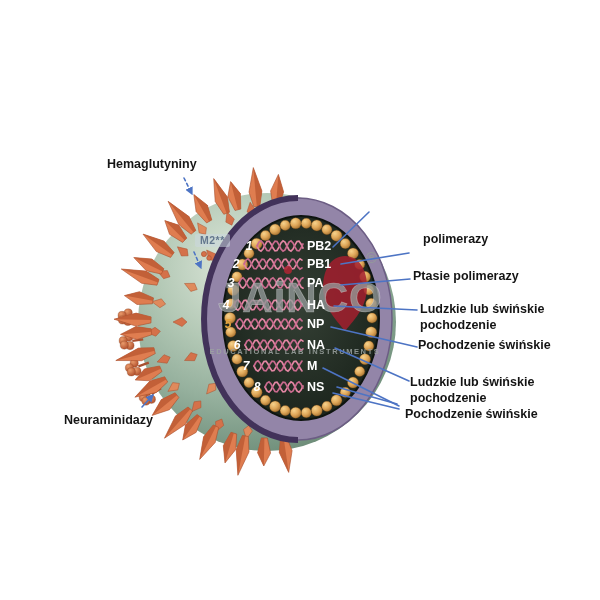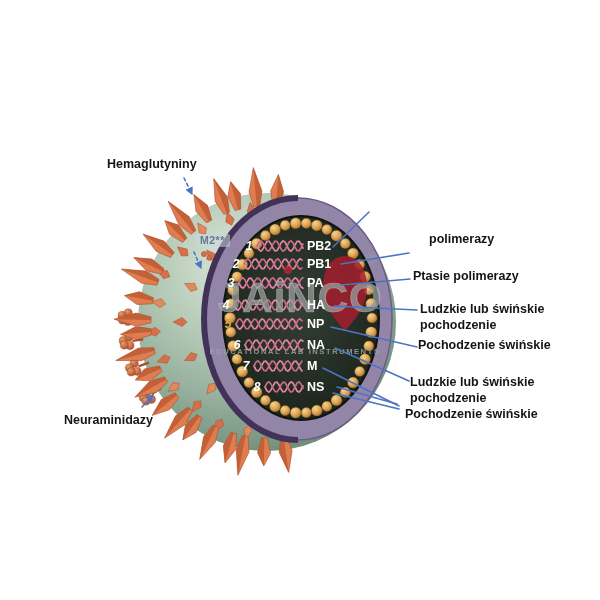--- a/index.html
+++ b/index.html
@@ -4,21 +4,21 @@
 <style>
   html,body{margin:0;padding:0;background:#fff;}
   #stage{position:relative;width:600px;height:600px;background:#fff;overflow:hidden;
          font-family:"Liberation Sans",sans-serif;}
   #art{position:absolute;left:0;top:0;}
   .side-label{position:absolute;font:bold 12.5px/15px "Liberation Sans",sans-serif;
               color:#151515;white-space:nowrap;margin-left:8px;}
   .callout{position:absolute;font:bold 12.5px/15.5px "Liberation Sans",sans-serif;
            color:#141414;white-space:nowrap;}
   .callout span{display:block;}
-  .callout span.indent{margin-left:18px;}
+  .callout span.indent{margin-left:12px;}
   #m2-chip{position:absolute;left:151px;top:234px;font:bold 10.5px/13px "Liberation Sans",sans-serif;
            color:#64788e;background:rgba(203,215,222,.55);padding:0 5px;border-radius:2px;
            letter-spacing:.5px;margin-left:44px;}
   .seg-num{font:italic bold 12px "Liberation Sans",sans-serif;fill:#ffffff;text-anchor:middle;}
   .seg-num.amber{fill:#e2a33e;}
   .gene{font:bold 12.5px "Liberation Sans",sans-serif;fill:#ffffff;}
   .conn{stroke:#4d74c4;stroke-width:1.6;fill:none;stroke-linecap:round;}
   .wm-brand{font:bold 42px "Liberation Sans",sans-serif;fill:rgba(148,154,154,.78);
             stroke:rgba(255,255,255,.35);stroke-width:.7px;letter-spacing:1px;}
   .wm-tag{font:bold 7.5px "Liberation Sans",sans-serif;fill:rgba(158,164,162,.85);

